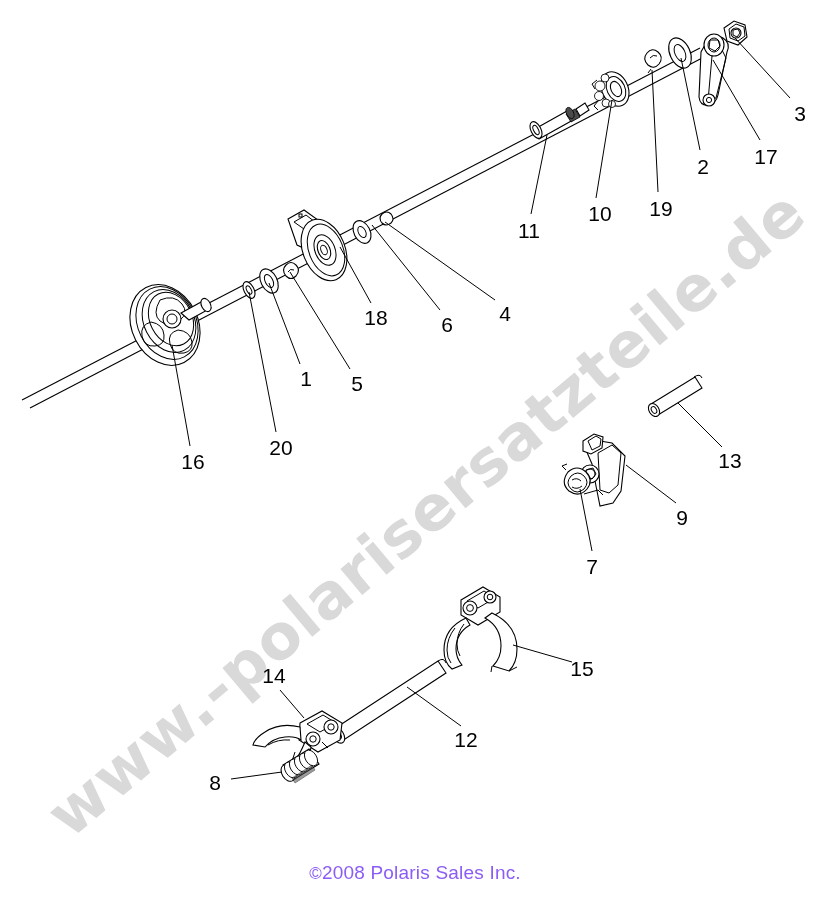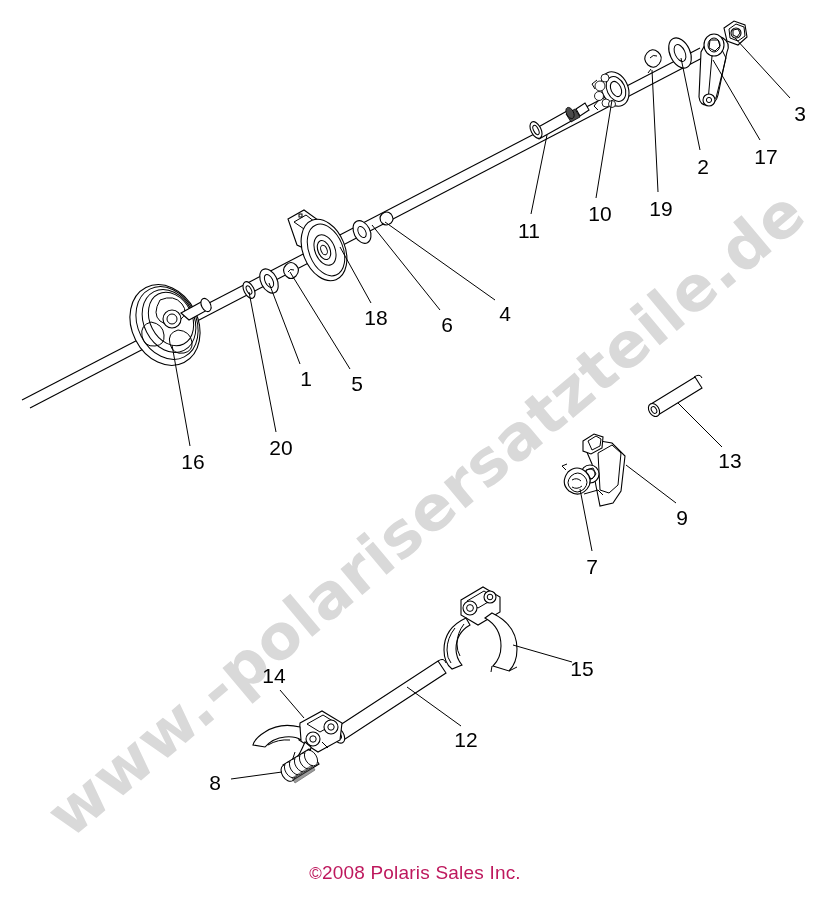--- a/index.html
+++ b/index.html
@@ -69,21 +69,21 @@
     stroke-width: 0.8;
   }
   #copyright {
     position: absolute;
     left: 0;
     top: 862px;
     width: 830px;
     text-align: center;
     font-family: "Liberation Sans", sans-serif;
     font-size: 19px;
-    color: #be185d;
+    color: #8b5cf6;
     letter-spacing: 0.2px;
   }
   #copyright .cmark {
     font-size: 17px;
   }
 </style>
 </head>
 <body>
 
 <div id="diagram-root">

